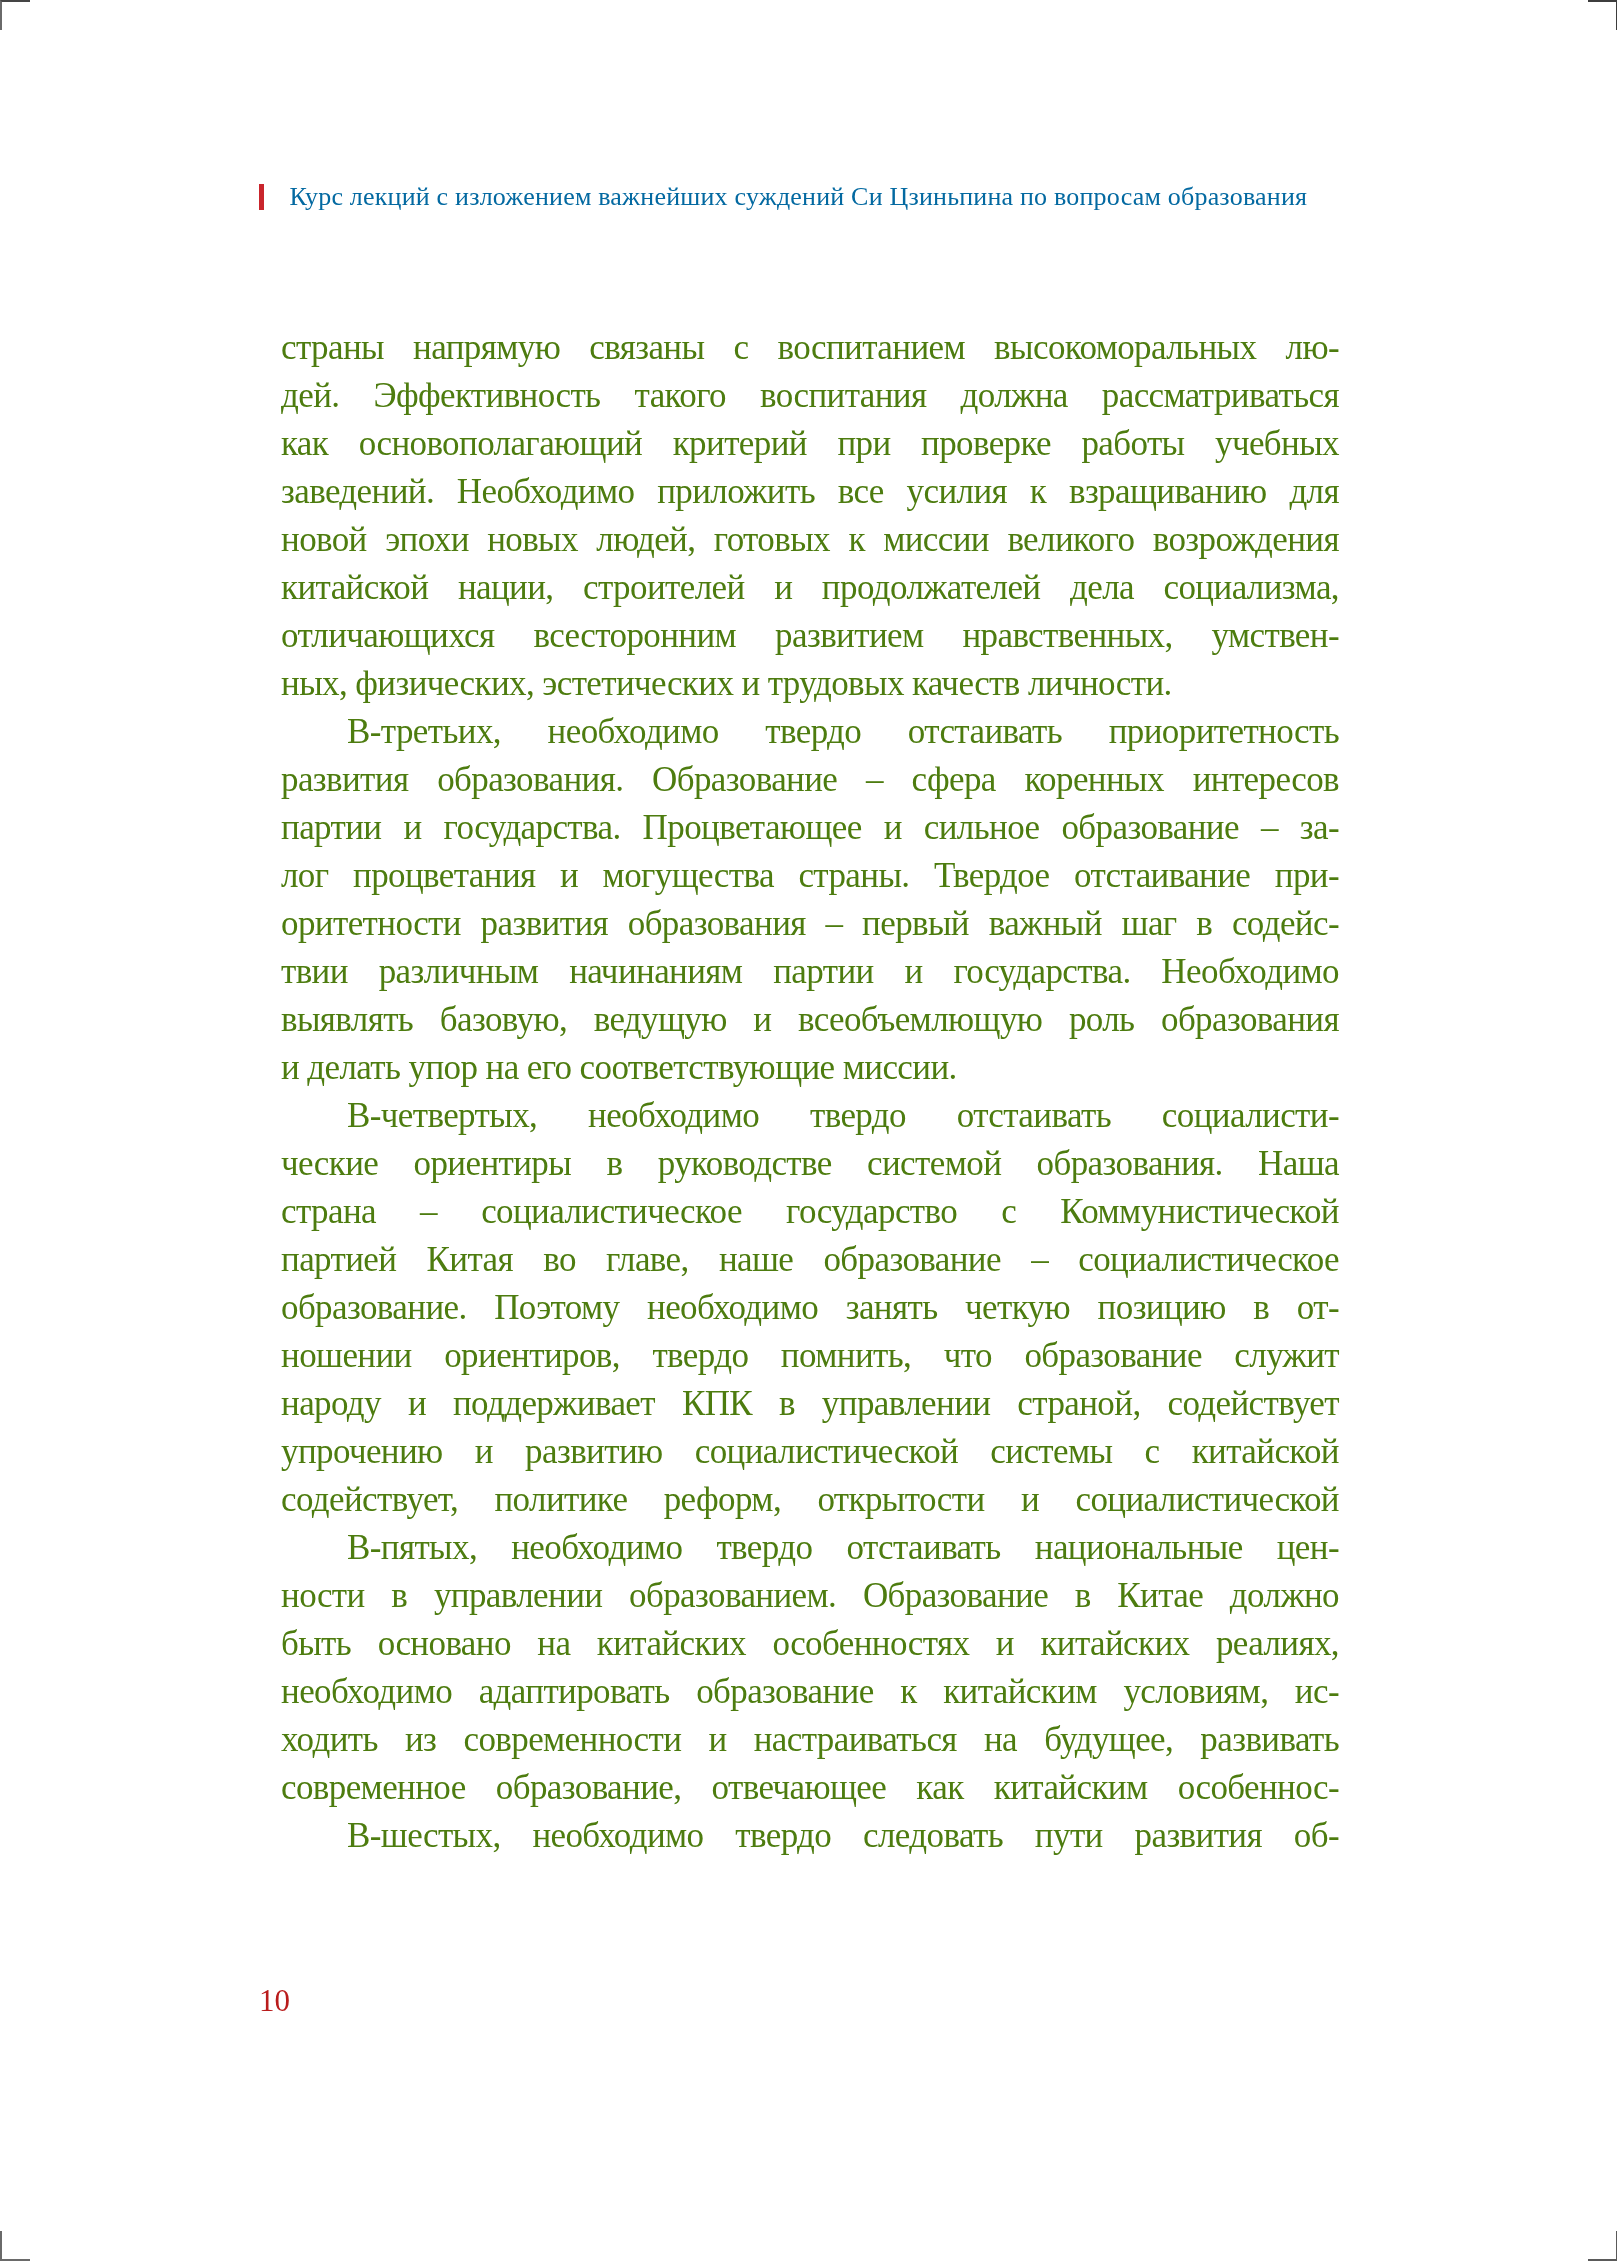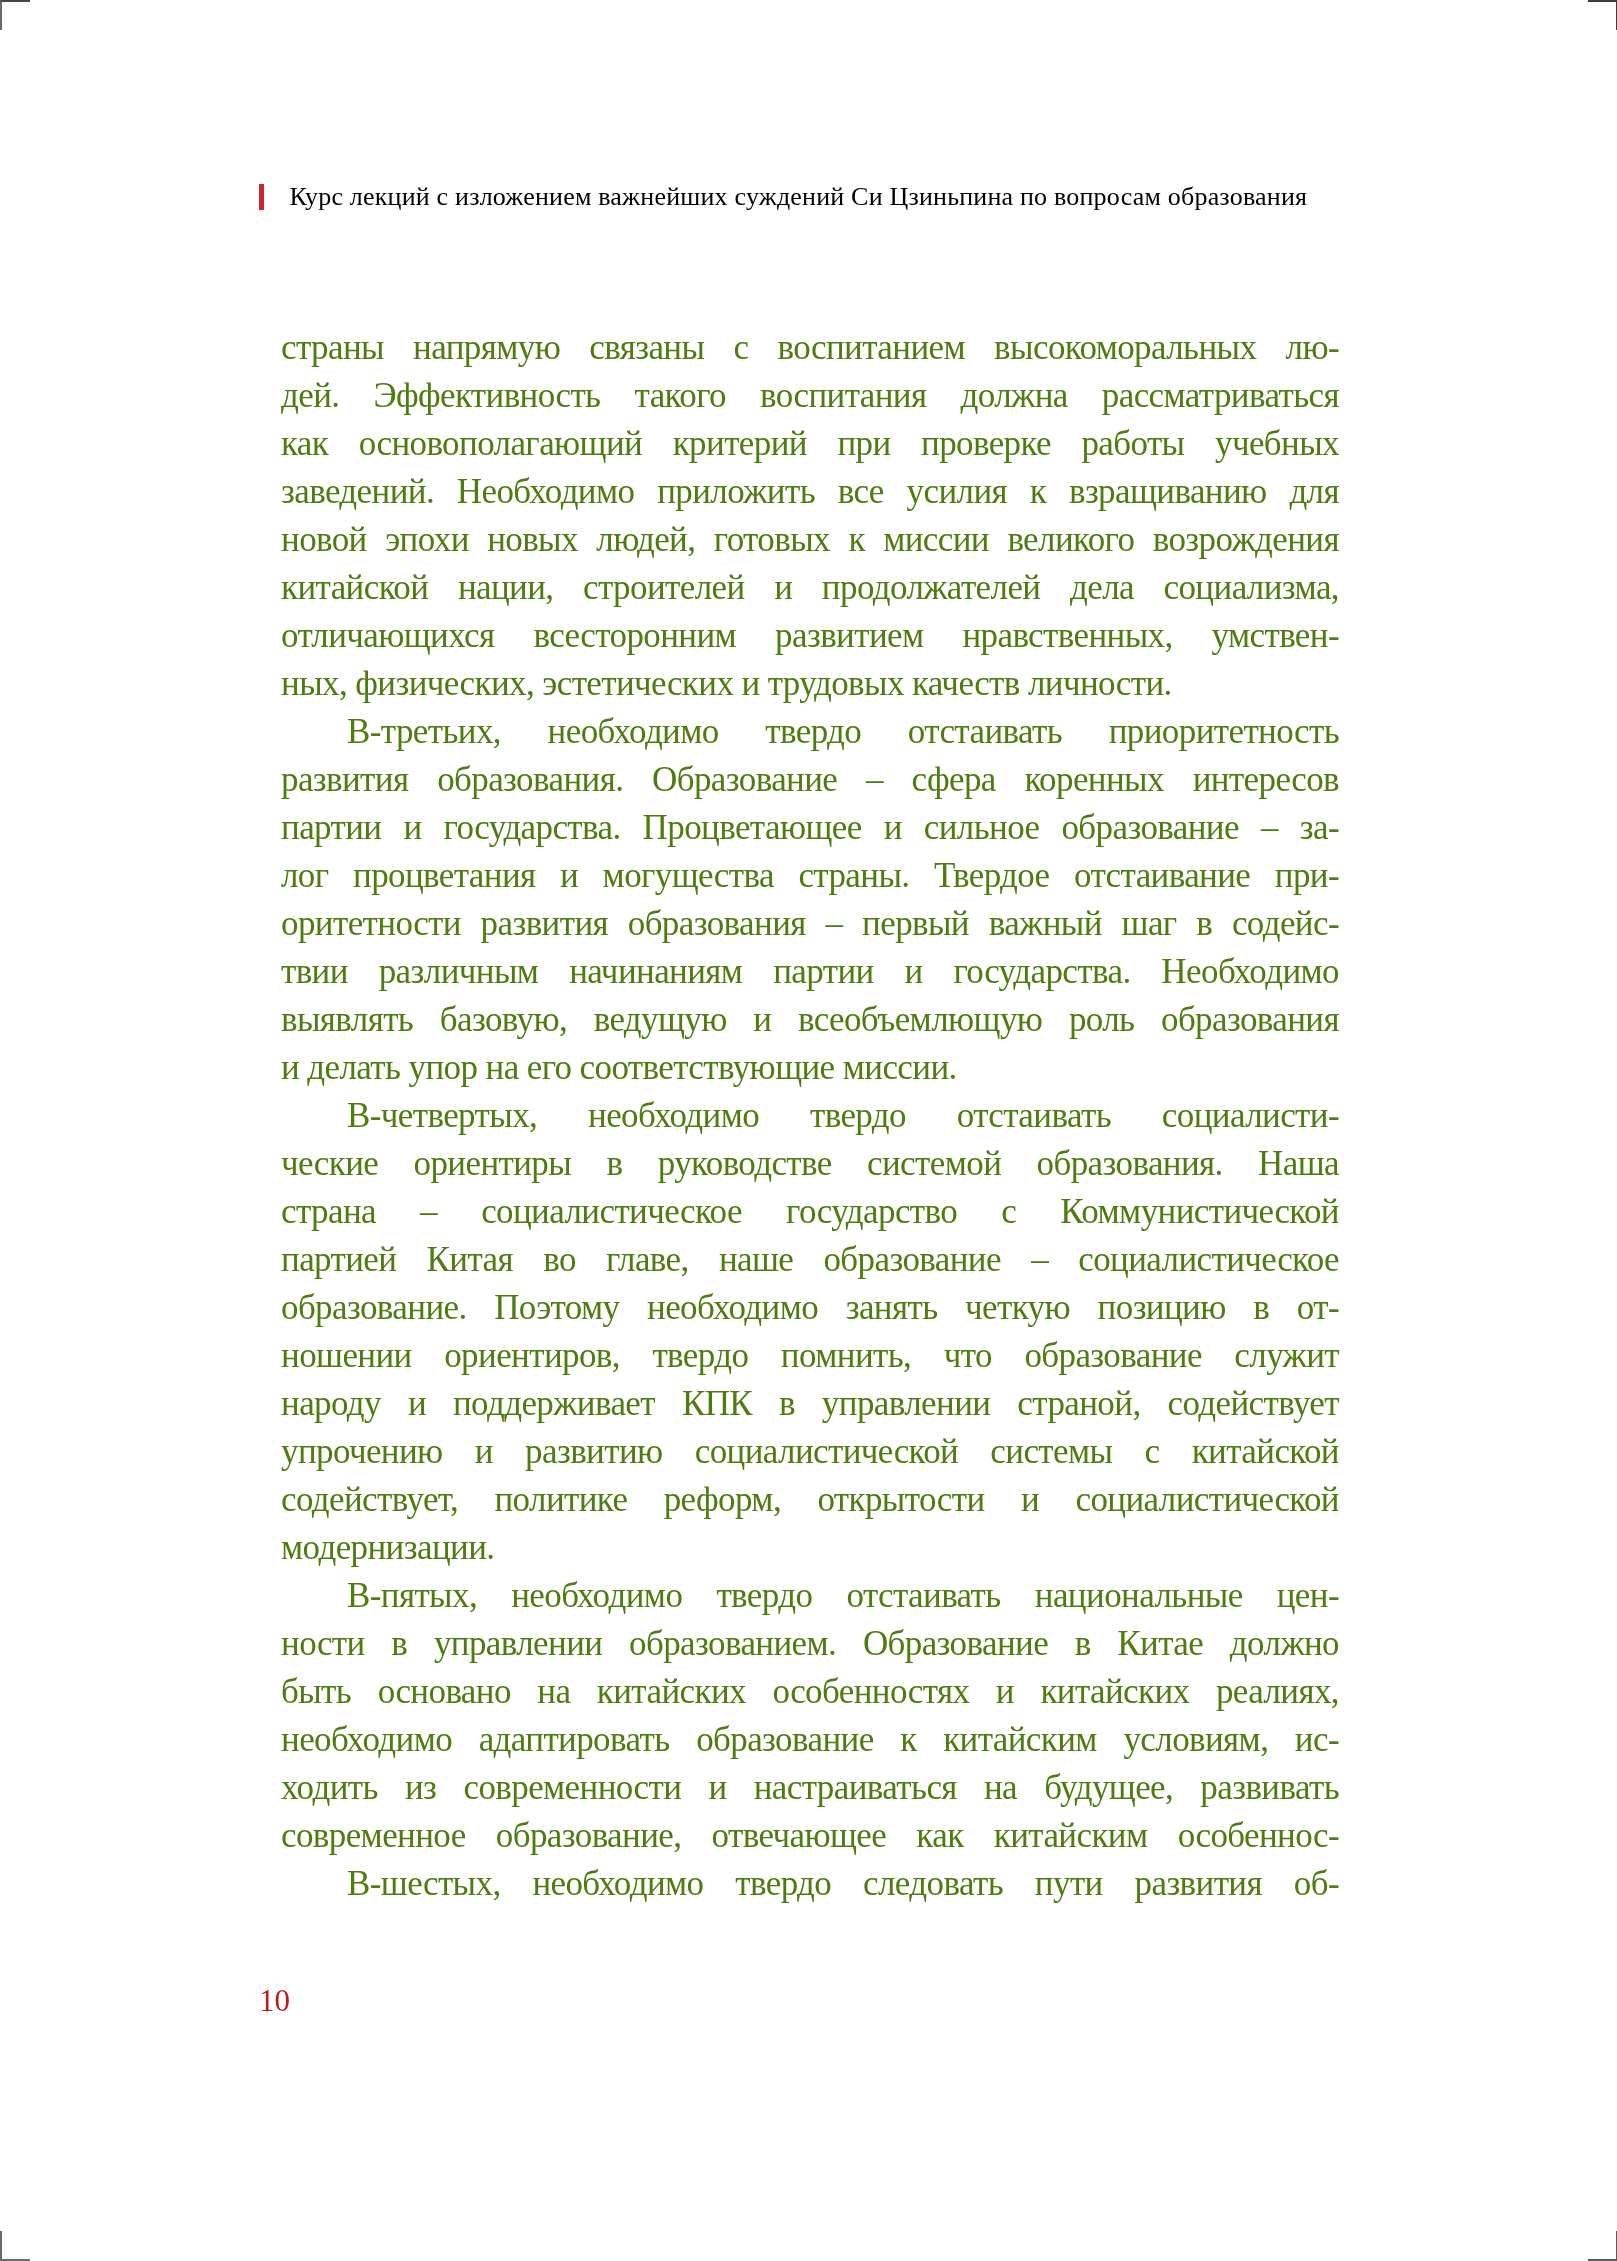--- a/index.html
+++ b/index.html
@@ -38,21 +38,21 @@
   }
   .header-bar {
     width: 5.4px;
     height: 26px;
     margin-right: 25px;
     flex: 0 0 auto;
   }
   .header-title {
     font-size: 26px;
     line-height: 26px;
-    color: #000000;
+    color: #0369a1;
     letter-spacing: 0.2px;
   }
 
   
   .body-text {
     position: absolute;
     left: 257px;
     top: 324px;
     width: 1058px;
     font-size: 35px;
@@ -118,21 +118,20 @@
       <div class="body-line end">и делать упор на его соответствующие миссии.</div>
       <div class="body-line indent">В-четвертых, необходимо твердо отстаивать социалисти-</div>
       <div class="body-line">ческие ориентиры в руководстве системой образования. Наша</div>
       <div class="body-line">страна – социалистическое государство с Коммунистической</div>
       <div class="body-line">партией Китая во главе, наше образование – социалистическое</div>
       <div class="body-line">образование. Поэтому необходимо занять четкую позицию в от-</div>
       <div class="body-line">ношении ориентиров, твердо помнить, что образование служит</div>
       <div class="body-line">народу и поддерживает КПК в управлении страной, содействует</div>
       <div class="body-line">упрочению и развитию социалистической системы с китайской</div>
       <div class="body-line">содействует, политике реформ, открытости и социалистической</div>
-      <div class="body-line end">модернизации.</div>
       <div class="body-line indent">В-пятых, необходимо твердо отстаивать национальные цен-</div>
       <div class="body-line">ности в управлении образованием. Образование в Китае должно</div>
       <div class="body-line">быть основано на китайских особенностях и китайских реалиях,</div>
       <div class="body-line">необходимо адаптировать образование к китайским условиям, ис-</div>
       <div class="body-line">ходить из современности и настраиваться на будущее, развивать</div>
       <div class="body-line">современное образование, отвечающее как китайским особеннос-</div>
       <div class="body-line indent">В-шестых, необходимо твердо следовать пути развития об-</div>
     </div>
 
   <div class="page-number">10</div>

